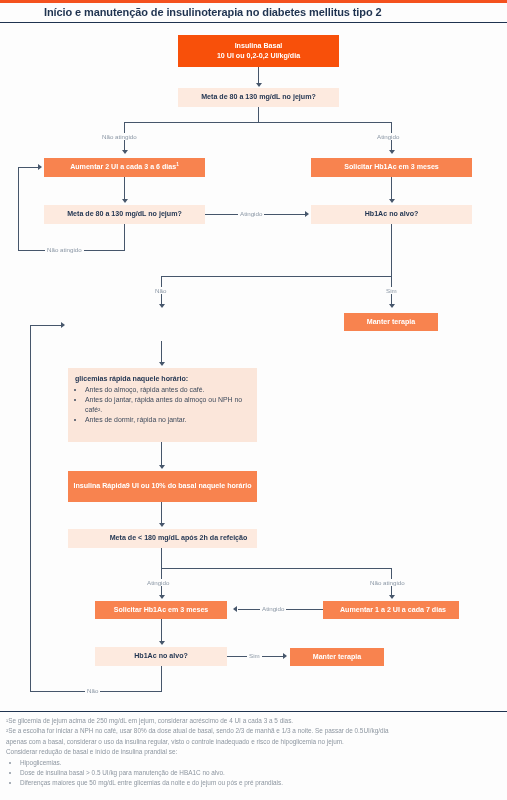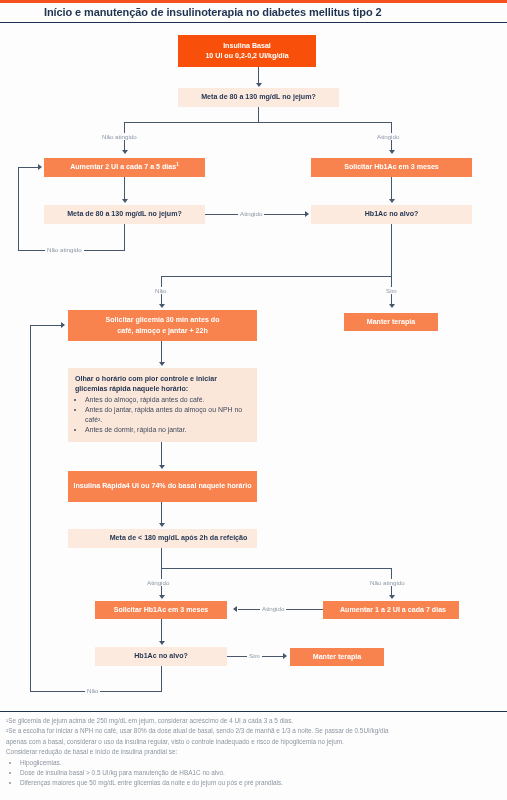--- a/index.html
+++ b/index.html
@@ -121,21 +121,21 @@
 </head>
 <body>
 
 <div id="page">
 
   <div class="top-stripe"></div>
   <div class="header-bar"></div>
   <div class="header-title">Início e manutenção de insulinoterapia no diabetes mellitus tipo 2</div>
   <div class="header-rule"></div>
 
-  <div class="box solid-strong" style="left:178px; top:35px; width:138px; height:32px; flex-direction:column;">
+  <div class="box solid-strong" style="left:178px; top:35px; width:161px; height:32px; flex-direction:column;">
     <span>Insulina Basal</span>
     <span>10 UI ou 0,2-0,2 UI/kg/dia</span>
   </div>
 
   <div class="vline" style="left:258px; top:67px; height:18px;"></div>
   <div class="arrow-down" style="left:255.5px; top:83px;"></div>
 
   <div class="box light" style="left:178px; top:88px; width:161px; height:19px;">
     <span>Meta de 80 a 130 mg/dL no jejum?</span>
   </div>
@@ -143,21 +143,21 @@
   <div class="vline" style="left:258px; top:107px; height:16px;"></div>
   <div class="hline" style="left:124px; top:122px; width:268px;"></div>
   <div class="vline" style="left:124px; top:122px; height:30px;"></div>
   <div class="vline" style="left:391px; top:122px; height:30px;"></div>
   <div class="arrow-down" style="left:121.5px; top:150px;"></div>
   <div class="arrow-down" style="left:388.5px; top:150px;"></div>
   <div class="edge-label" style="left:100px; top:133px;">Não atingido</div>
   <div class="edge-label" style="left:375px; top:133px;">Atingido</div>
 
   <div class="box solid" style="left:44px; top:158px; width:161px; height:19px;">
-    <span><span>Aumentar 2 UI a cada 7 a 5 dias</span><sup>1</sup></span>
+    <span><span>Aumentar 2 UI a cada 3 a 6 dias</span><sup>1</sup></span>
   </div>
 
   <div class="box solid" style="left:311px; top:158px; width:161px; height:19px;">
     <span>Solicitar Hb1Ac em 3 meses</span>
   </div>
 
   <div class="vline" style="left:124px; top:177px; height:24px;"></div>
   <div class="arrow-down" style="left:121.5px; top:199px;"></div>
 
   <div class="vline" style="left:391px; top:177px; height:24px;"></div>
@@ -184,48 +184,43 @@
 
   <div class="vline" style="left:391px; top:224px; height:53px;"></div>
   <div class="hline" style="left:161px; top:276px; width:231px;"></div>
   <div class="vline" style="left:161px; top:276px; height:30px;"></div>
   <div class="vline" style="left:391px; top:276px; height:30px;"></div>
   <div class="arrow-down" style="left:158.5px; top:304px;"></div>
   <div class="arrow-down" style="left:388.5px; top:304px;"></div>
   <div class="edge-label" style="left:153px; top:287px;">Não</div>
   <div class="edge-label" style="left:384px; top:287px;">Sim</div>
 
-  <div class="box solid" style="left:68px; top:310px; width:189px; height:31px; flex-direction:column;">
-    <span>Solicitar glicemia 30 min antes do</span>
-    <span>café, almoço e jantar + 22h</span>
-  </div>
 
   <div class="box solid" style="left:344px; top:313px; width:94px; height:18px;">
     <span>Manter terapia</span>
   </div>
 
   <div class="vline" style="left:161px; top:341px; height:23px;"></div>
   <div class="arrow-down" style="left:158.5px; top:362px;"></div>
 
   <div class="box listbox" style="left:68px; top:368px; width:189px; height:74px;">
-    <span class="lead">Olhar o horário com pior controle e iniciar</span>
     <span class="lead">glicemias rápida naquele horário:</span>
     <ul>
       <li>Antes do almoço, rápida antes do café.</li>
       <li>Antes do jantar, rápida antes do almoço ou NPH no café².</li>
       <li>Antes de dormir, rápida no jantar.</li>
     </ul>
   </div>
 
   <div class="vline" style="left:161px; top:442px; height:25px;"></div>
   <div class="arrow-down" style="left:158.5px; top:465px;"></div>
 
   <div class="box solid" style="left:68px; top:471px; width:189px; height:31px; flex-direction:row;">
     <span>Insulina Rápida</span>
-    <span>4 UI ou 74% do basal naquele horário</span>
+    <span>9 UI ou 10% do basal naquele horário</span>
   </div>
 
   <div class="vline" style="left:161px; top:502px; height:23px;"></div>
   <div class="arrow-down" style="left:158.5px; top:523px;"></div>
 
   <div class="box light" style="left:68px; top:529px; width:189px; height:19px;padding-left:36px;">
     <span>Meta de &lt; 180 mg/dL após 2h da refeição</span>
   </div>
 
   <div class="vline" style="left:161px; top:548px; height:21px;"></div>

